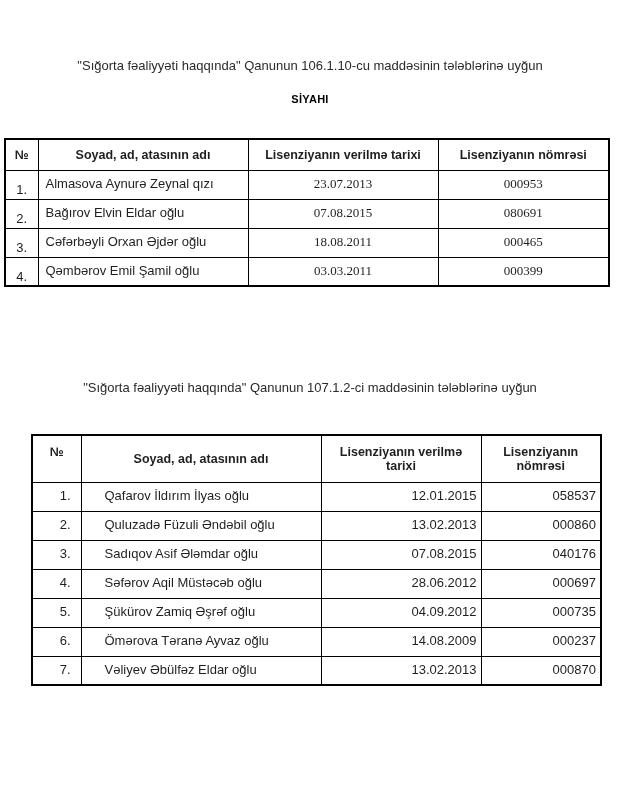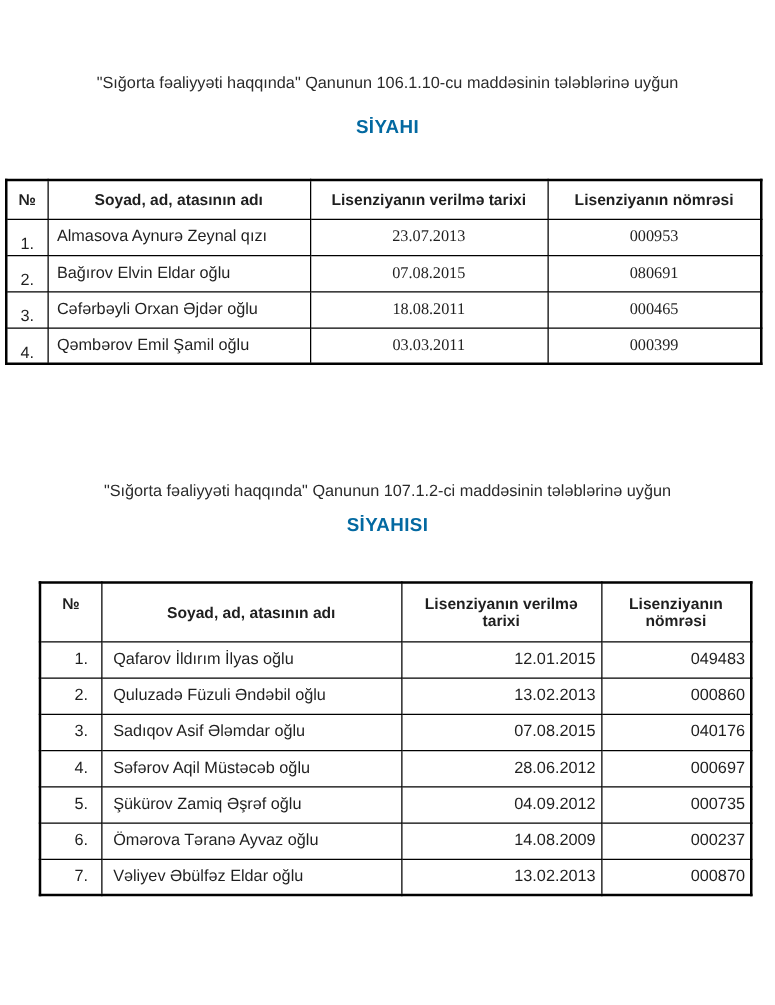--- a/index.html
+++ b/index.html
@@ -15,23 +15,23 @@
     overflow: hidden;
   }
   .title-block { text-align: center; }
   .title-line {
     font-size: 13px;
     line-height: 21px;
     color: #2a2a2a;
   }
   .list-heading {
     text-align: center;
-    font-size: 15px;
+    font-size: 11px;
     font-weight: bold;
-    color: #0369a1;
+    color: #000000;
     letter-spacing: 0.3px;
   }
   .heading-1 { margin-top: 17px; }
   .heading-2 { margin-top: 9px; }
   .title-2 { margin-top: 90px; }
 
   table {
     border-collapse: collapse;
     table-layout: fixed;
     border: 2px solid #000000;
@@ -58,21 +58,21 @@
   .t1 td.c-no { text-align: center; padding-top: 11px; }
   .t1 td.c-name { text-align: left; padding-left: 7px; }
   .t1 td.c-date, .t1 td.c-num { text-align: center; font-family: Liberation Serif, serif; }
 
   
   .t2 { margin: 36px 0 0 31px; width: 569px; }
   .t2 th { height: 47px; font-size: 12.5px; }
   .t2 th.h-no { vertical-align: top; padding-top: 9px; }
   .t2 td { height: 29px; }
   .t2 td.c-no { text-align: right; padding-right: 10px; }
-  .t2 td.c-name { text-align: left; padding-left: 9px; }
+  .t2 td.c-name { text-align: left; padding-left: 23px; }
   .t2 td.c-date, .t2 td.c-num { text-align: right; }
 </style>
 </head>
 <body>
 
 <div class="page">
 
   <div class="title-block">
     <div class="title-line">"Sığorta fəaliyyəti haqqında" Qanunun 106.1.10-cu maddəsinin tələblərinə uyğun</div>
   </div>
@@ -117,21 +117,20 @@
         <td class="c-name">Qəmbərov Emil Şamil oğlu</td>
         <td class="c-date">03.03.2011</td>
         <td class="c-num">000399</td>
       </tr>
     </tbody>
   </table>
 
   <div class="title-block title-2">
     <div class="title-line">"Sığorta fəaliyyəti haqqında" Qanunun 107.1.2-ci maddəsinin tələblərinə uyğun</div>
   </div>
-  <div class="list-heading heading-2">SİYAHISI</div>
 
   <table class="t2">
     <colgroup>
       <col style="width:49px">
         <col style="width:240px">
         <col style="width:160px">
         <col style="width:120px">
     </colgroup>
     <thead>
       <tr>
@@ -139,21 +138,21 @@
         <th>Soyad, ad, atasının adı</th>
         <th>Lisenziyanın verilmə tarixi</th>
         <th>Lisenziyanın nömrəsi</th>
       </tr>
     </thead>
     <tbody>
       <tr>
         <td class="c-no">1.</td>
         <td class="c-name">Qafarov İldırım İlyas oğlu</td>
         <td class="c-date">12.01.2015</td>
-        <td class="c-num">049483</td>
+        <td class="c-num">058537</td>
       </tr>
       <tr>
         <td class="c-no">2.</td>
         <td class="c-name">Quluzadə Füzuli Əndəbil oğlu</td>
         <td class="c-date">13.02.2013</td>
         <td class="c-num">000860</td>
       </tr>
       <tr>
         <td class="c-no">3.</td>
         <td class="c-name">Sadıqov Asif Ələmdar oğlu</td>

